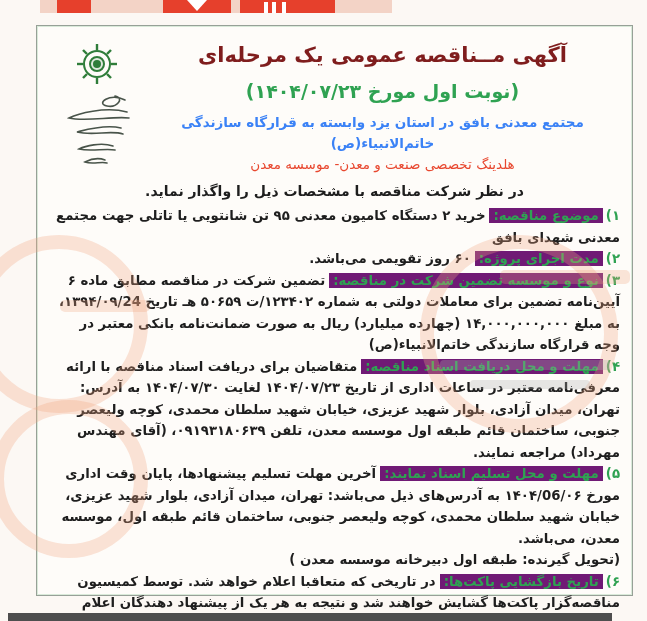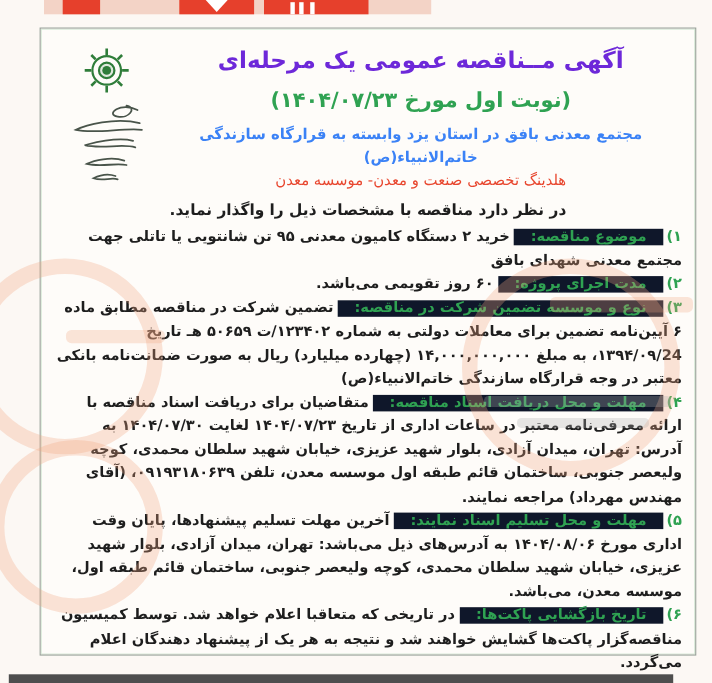--- a/index.html
+++ b/index.html
@@ -32,35 +32,35 @@
   }
 
   .header-row{position:relative;min-height:138px;}
   .logo-col{
     position:absolute;right:auto;left:2px;top:2px;width:92px;height:132px;
     display:flex;flex-direction:column;align-items:center;gap:2px;
   }
   .header-texts{margin-left:96px;text-align:center;}
 
   .title{
-    color:#6d28d9;font-size:21px;font-weight:700;line-height:30px;margin-top:6px;
+    color:#7f1d1d;font-size:21px;font-weight:700;line-height:30px;margin-top:6px;
     letter-spacing:0;
   }
   .subtitle{color:#2fa252;font-size:19px;font-weight:700;line-height:22px;margin-top:10px;}
   .org1{color:#3b82f6;font-size:13.5px;font-weight:700;line-height:21px;margin-top:10px;}
   .org2{color:#e8472f;font-size:13.5px;font-weight:400;line-height:21px;}
   .intro{color:#1e1e1e;font-size:14px;font-weight:700;text-align:center;line-height:22px;margin-top:2px;}
 
   .items{margin-top:3px;}
   .item{
     color:#1e1e1e;font-size:13.3px;font-weight:700;line-height:21.5px;
     text-align:right;
   }
   .item .num{color:#2fa252;margin-inline-end:3px;}
-  .item .label{color:#2fa252;background:#0f172a;padding:0 15px;margin-inline-end:4px;}
+  .item .label{color:#2fa252;background:#701a75;padding:0 4px;margin-inline-end:4px;}
   .item .label:empty{display:none;}
   .item .num:empty{display:none;}
 
   
   .wm{position:absolute;pointer-events:none;z-index:6;}
   .ring{border-radius:50%;border:14px solid rgba(242,166,128,0.30);}
   .ring1{left:-30px;top:235px;width:150px;height:150px;}
   .ring2{left:420px;top:235px;width:170px;height:170px;}
   .ring3{left:-10px;top:400px;width:130px;height:130px;}
   .wm-bar{background:rgba(175,175,175,0.30);border-radius:4px;}
@@ -124,37 +124,40 @@
       </div>
 
       <div class="header-texts">
         <div class="title">آگهی مــناقصه عمومی یک مرحله‌ای</div>
         <div class="subtitle">(نوبت اول مورخ ۱۴۰۴/۰۷/۲۳)</div>
         <div class="org1">مجتمع معدنی بافق در استان یزد وابسته به قرارگاه سازندگی خاتم‌الانبیاء(ص)</div>
         <div class="org2">هلدینگ تخصصی صنعت و معدن- موسسه معدن</div>
       </div>
     </div>
 
-    <div class="intro">در نظر دارد مناقصه با مشخصات ذیل را واگذار نماید.</div>
+    <div class="intro">در نظر شرکت مناقصه با مشخصات ذیل را واگذار نماید.</div>
 
     <div class="items">
       <div class="item">
         <span class="num">۱)</span><span class="label">موضوع مناقصه:</span><span class="text">خرید ۲ دستگاه کامیون معدنی ۹۵ تن شانتویی یا تاتلی جهت مجتمع معدنی شهدای بافق</span>
       </div>
       <div class="item">
         <span class="num">۲)</span><span class="label">مدت اجرای پروژه:</span><span class="text">۶۰ روز تقویمی می‌باشد.</span>
       </div>
       <div class="item">
         <span class="num">۳)</span><span class="label">نوع و موسسه تضمین شرکت در مناقصه:</span><span class="text">تضمین شرکت در مناقصه مطابق ماده ۶ آیین‌نامه تضمین برای معاملات دولتی به شماره ۱۲۳۴۰۲/ت ۵۰۶۵۹ هـ تاریخ ۱۳۹۴/۰۹/24، به مبلغ ۱۴,۰۰۰,۰۰۰,۰۰۰ (چهارده میلیارد) ریال به صورت ضمانت‌نامه بانکی معتبر در وجه قرارگاه سازندگی خاتم‌الانبیاء(ص)</span>
       </div>
       <div class="item">
         <span class="num">۴)</span><span class="label">مهلت و محل دریافت اسناد مناقصه:</span><span class="text">متقاضیان برای دریافت اسناد مناقصه با ارائه معرفی‌نامه معتبر در ساعات اداری از تاریخ ۱۴۰۴/۰۷/۲۳ لغایت ۱۴۰۴/۰۷/۳۰ به آدرس: تهران، میدان آزادی، بلوار شهید عزیزی، خیابان شهید سلطان محمدی، کوچه ولیعصر جنوبی، ساختمان قائم طبقه اول موسسه معدن، تلفن ۰۹۱۹۳۱۸۰۶۳۹، (آقای مهندس مهرداد) مراجعه نمایند.</span>
       </div>
       <div class="item">
-        <span class="num">۵)</span><span class="label">مهلت و محل تسلیم اسناد نمایند:</span><span class="text">آخرین مهلت تسلیم پیشنهادها، پایان وقت اداری مورخ ۱۴۰۴/۰۸/۰۶ به آدرس‌های ذیل می‌باشد: تهران، میدان آزادی، بلوار شهید عزیزی، خیابان شهید سلطان محمدی، کوچه ولیعصر جنوبی، ساختمان قائم طبقه اول، موسسه معدن، می‌باشد.</span>
+        <span class="num">۵)</span><span class="label">مهلت و محل تسلیم اسناد نمایند:</span><span class="text">آخرین مهلت تسلیم پیشنهادها، پایان وقت اداری مورخ ۱۴۰۴/06/۰۶ به آدرس‌های ذیل می‌باشد: تهران، میدان آزادی، بلوار شهید عزیزی، خیابان شهید سلطان محمدی، کوچه ولیعصر جنوبی، ساختمان قائم طبقه اول، موسسه معدن، می‌باشد.</span>
+      </div>
+      <div class="item">
+        <span class="text">(تحویل گیرنده: طبقه اول دبیرخانه موسسه معدن )</span>
       </div>
       <div class="item">
         <span class="num">۶)</span><span class="label">تاریخ بازگشایی پاکت‌ها:</span><span class="text">در تاریخی که متعاقبا اعلام خواهد شد. توسط کمیسیون مناقصه‌گزار پاکت‌ها گشایش خواهند شد و نتیجه به هر یک از پیشنهاد دهندگان اعلام می‌گردد.</span>
       </div>
 
     </div>
   </div>
 
   <div class="wm ring ring1"></div>
   <div class="wm ring ring2"></div>

